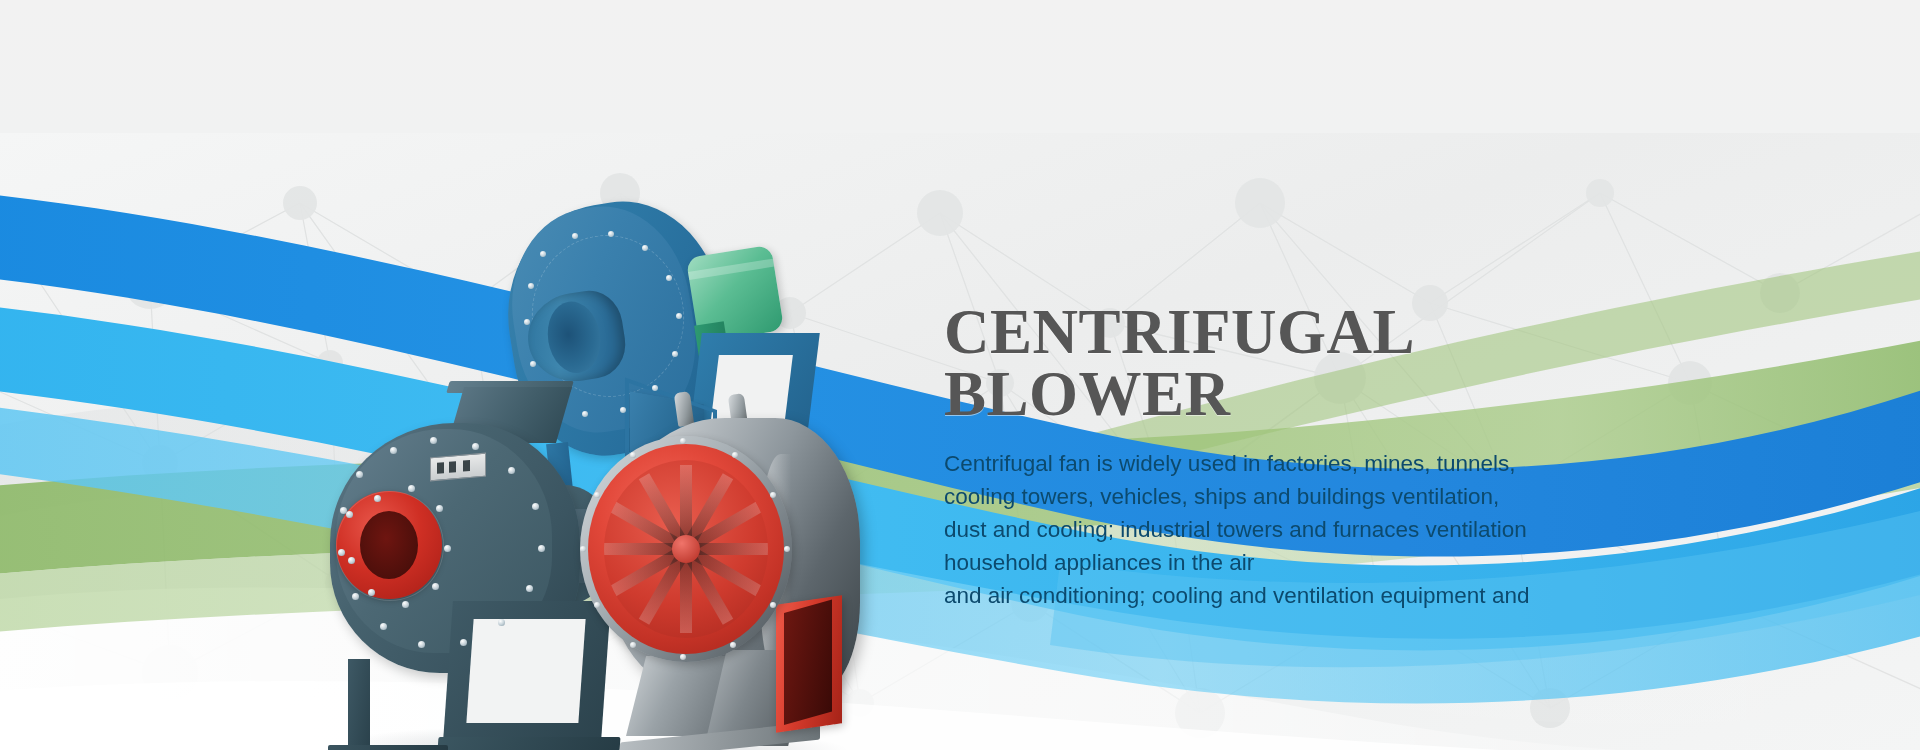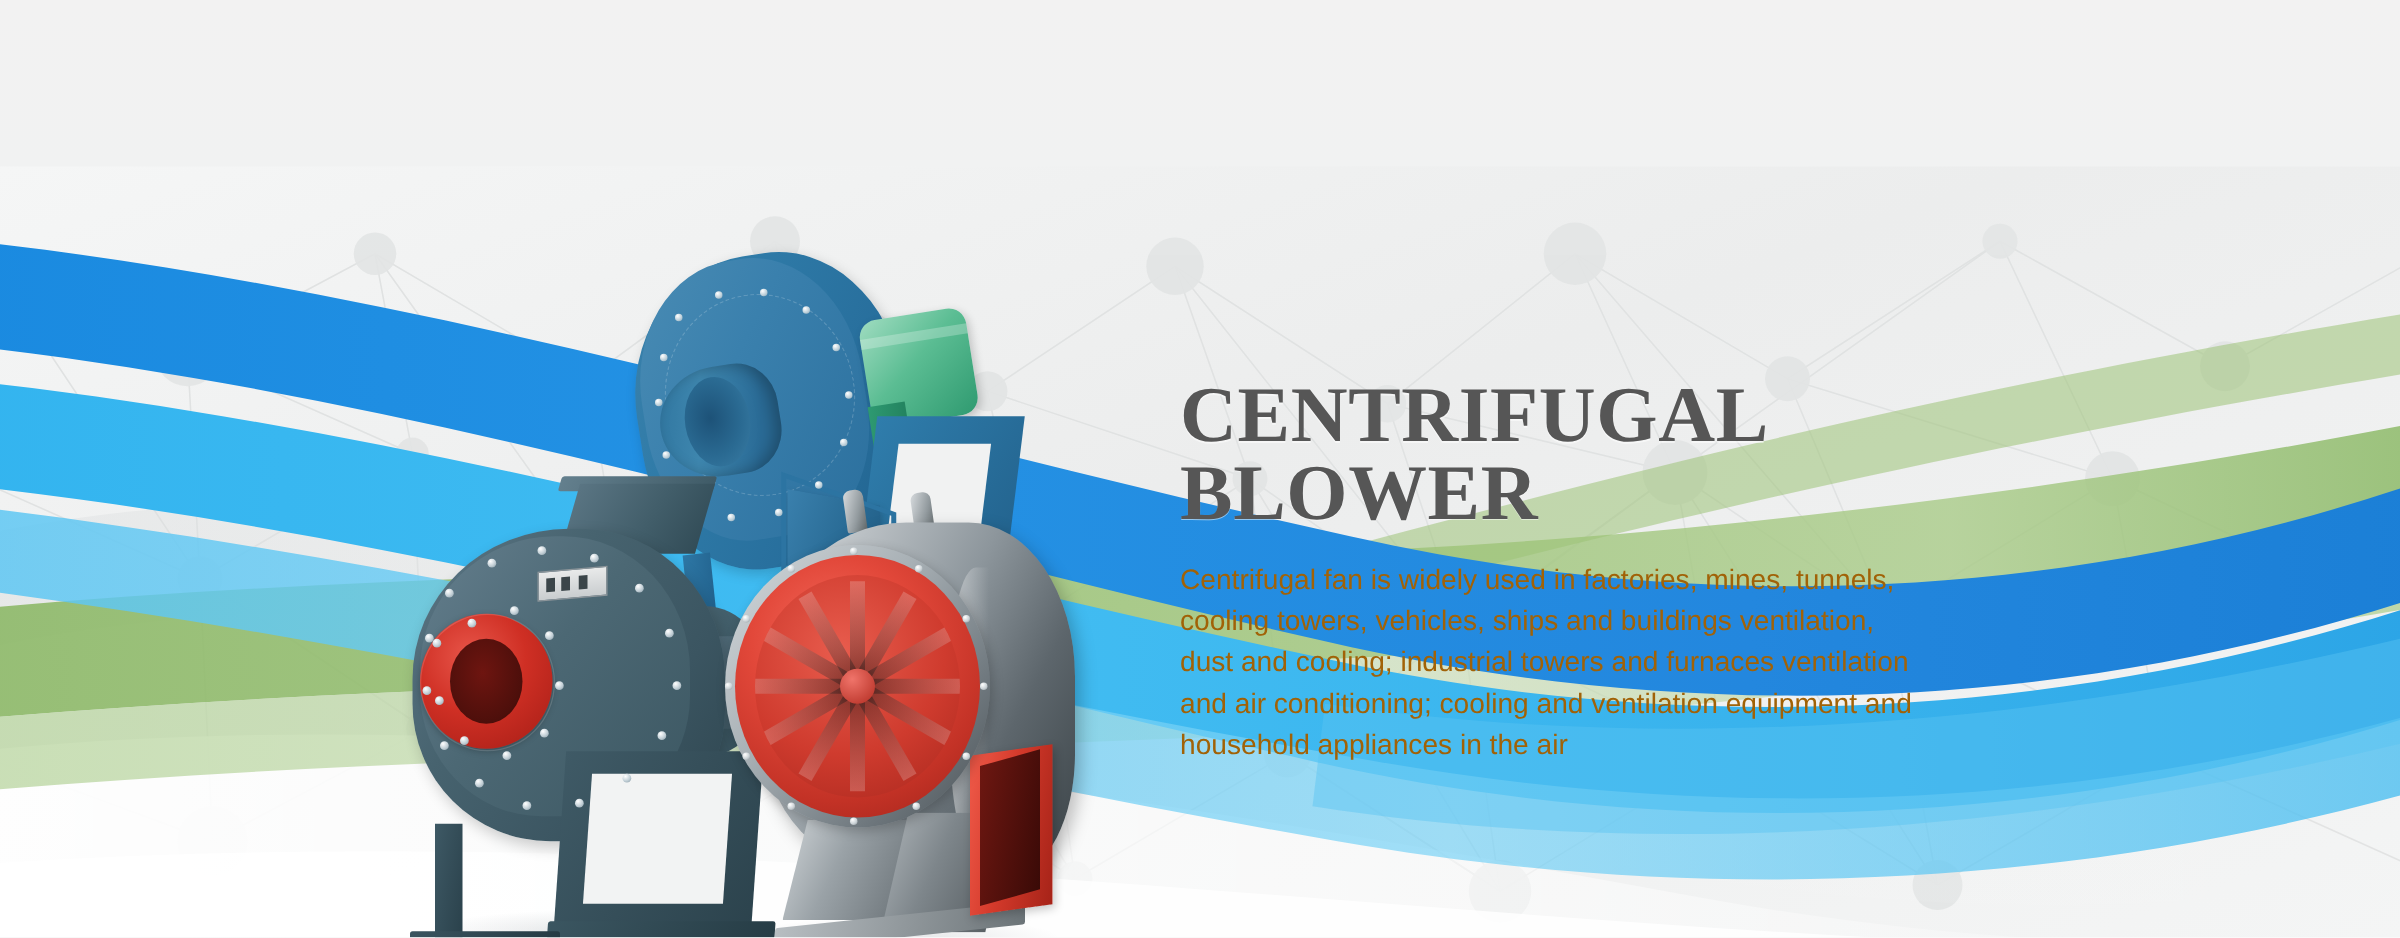--- a/index.html
+++ b/index.html
@@ -148,21 +148,21 @@
   .shadow{position:absolute;border-radius:50%;background:radial-gradient(ellipse,rgba(90,100,110,.16),rgba(90,100,110,0) 70%);}
 
   
   .copy{position:absolute;left:944px;top:301px;width:660px;z-index:25;}
   .title{color:#565656;font-family:"Liberation Serif",serif;font-size:63px;line-height:62px;
     font-weight:700;letter-spacing:.5px;margin:0;text-shadow:0 1px 0 rgba(255,255,255,.5);}
   .badge{display:inline-block;margin-top:20px;padding:8px 20px 10px 16px;color:#fff;
     font-size:29px;line-height:34px;letter-spacing:.1px;
     background:linear-gradient(180deg,#1a91d6 0%,#1181c5 42%,#0a649f 78%,#07507f 100%);
     box-shadow:0 1px 3px rgba(0,0,0,.18);}
-  .desc{margin:22px 0 0 0;color:#a16207;font-size:22.5px;line-height:33px;width:600px;}
+  .desc{margin:22px 0 0 0;color:#0c4a6e;font-size:22.5px;line-height:33px;width:600px;}
   .desc span{display:block;}
 </style>
 </head>
 <body>
 
 <div id="banner">
 
   <div class="top-strip"></div>
 
   <div class="stage">
@@ -448,18 +448,18 @@
 
   <div class="copy">
     <h1 class="title">
       <span>CENTRIFUGAL</span><br>
       <span>BLOWER</span>
     </h1>
     <p class="desc">
       <span>Centrifugal fan is widely used in factories, mines, tunnels,</span>
       <span>cooling towers, vehicles, ships and buildings ventilation,</span>
       <span>dust and cooling; industrial towers and furnaces ventilation</span>
+      <span>household appliances in the air</span>
       <span>and air conditioning; cooling and ventilation equipment and</span>
-      <span>household appliances in the air</span>
     </p>
   </div>
 
 </div>
 
 </body></html>

